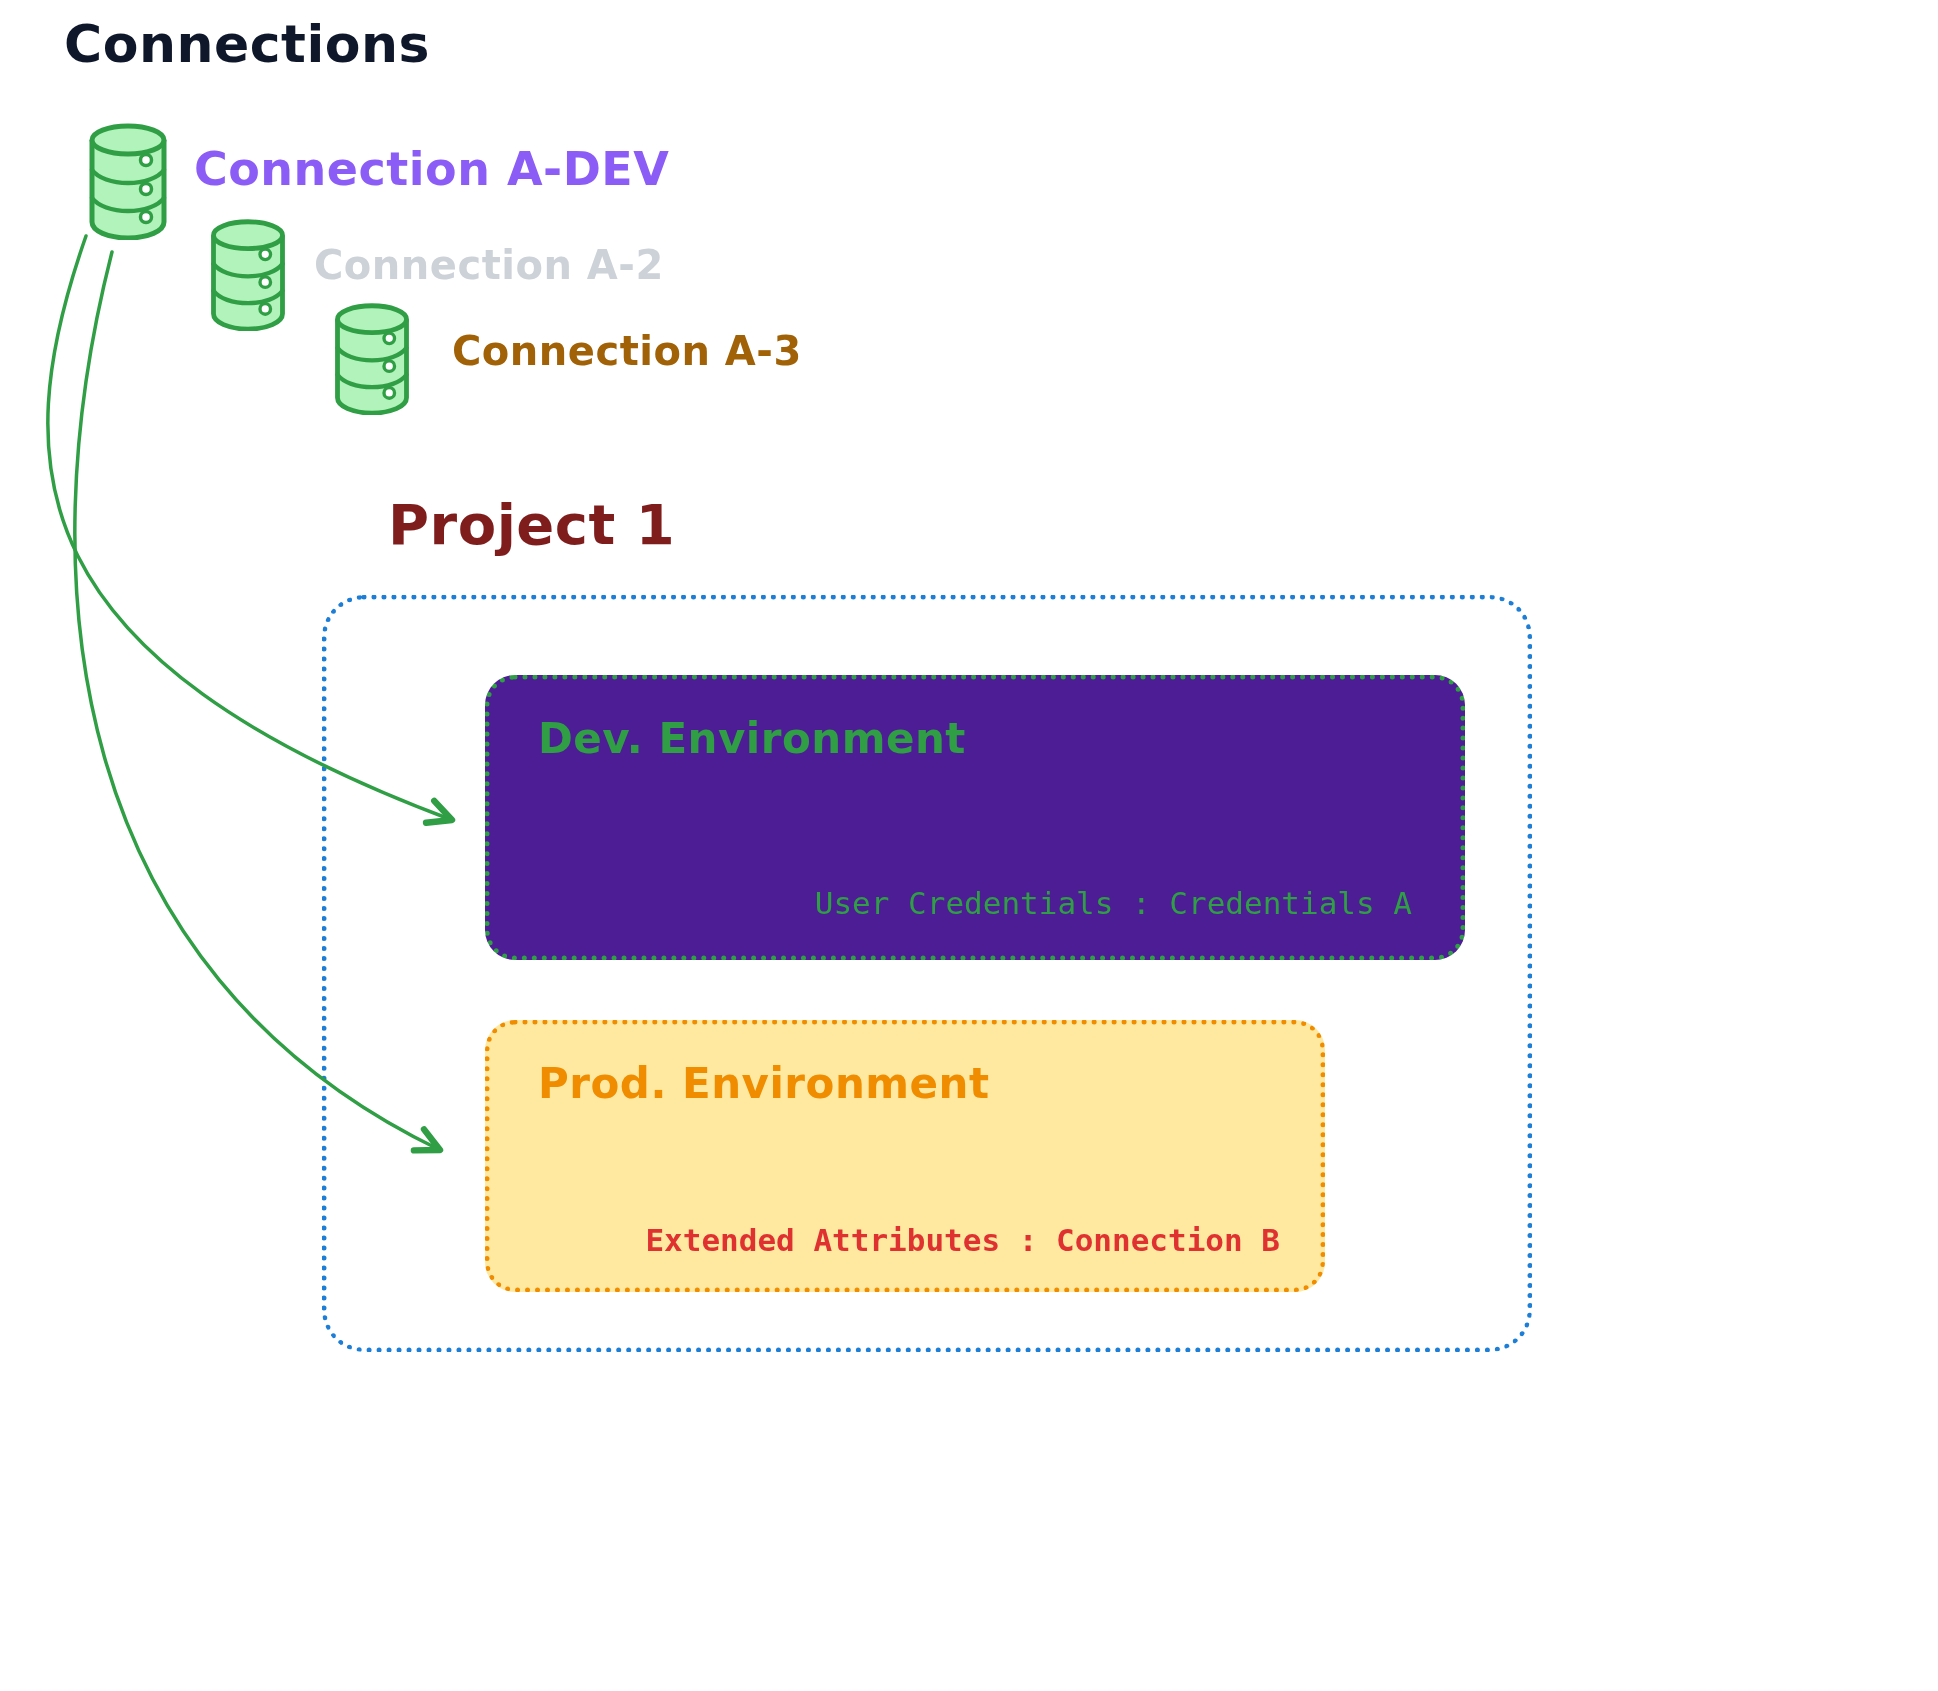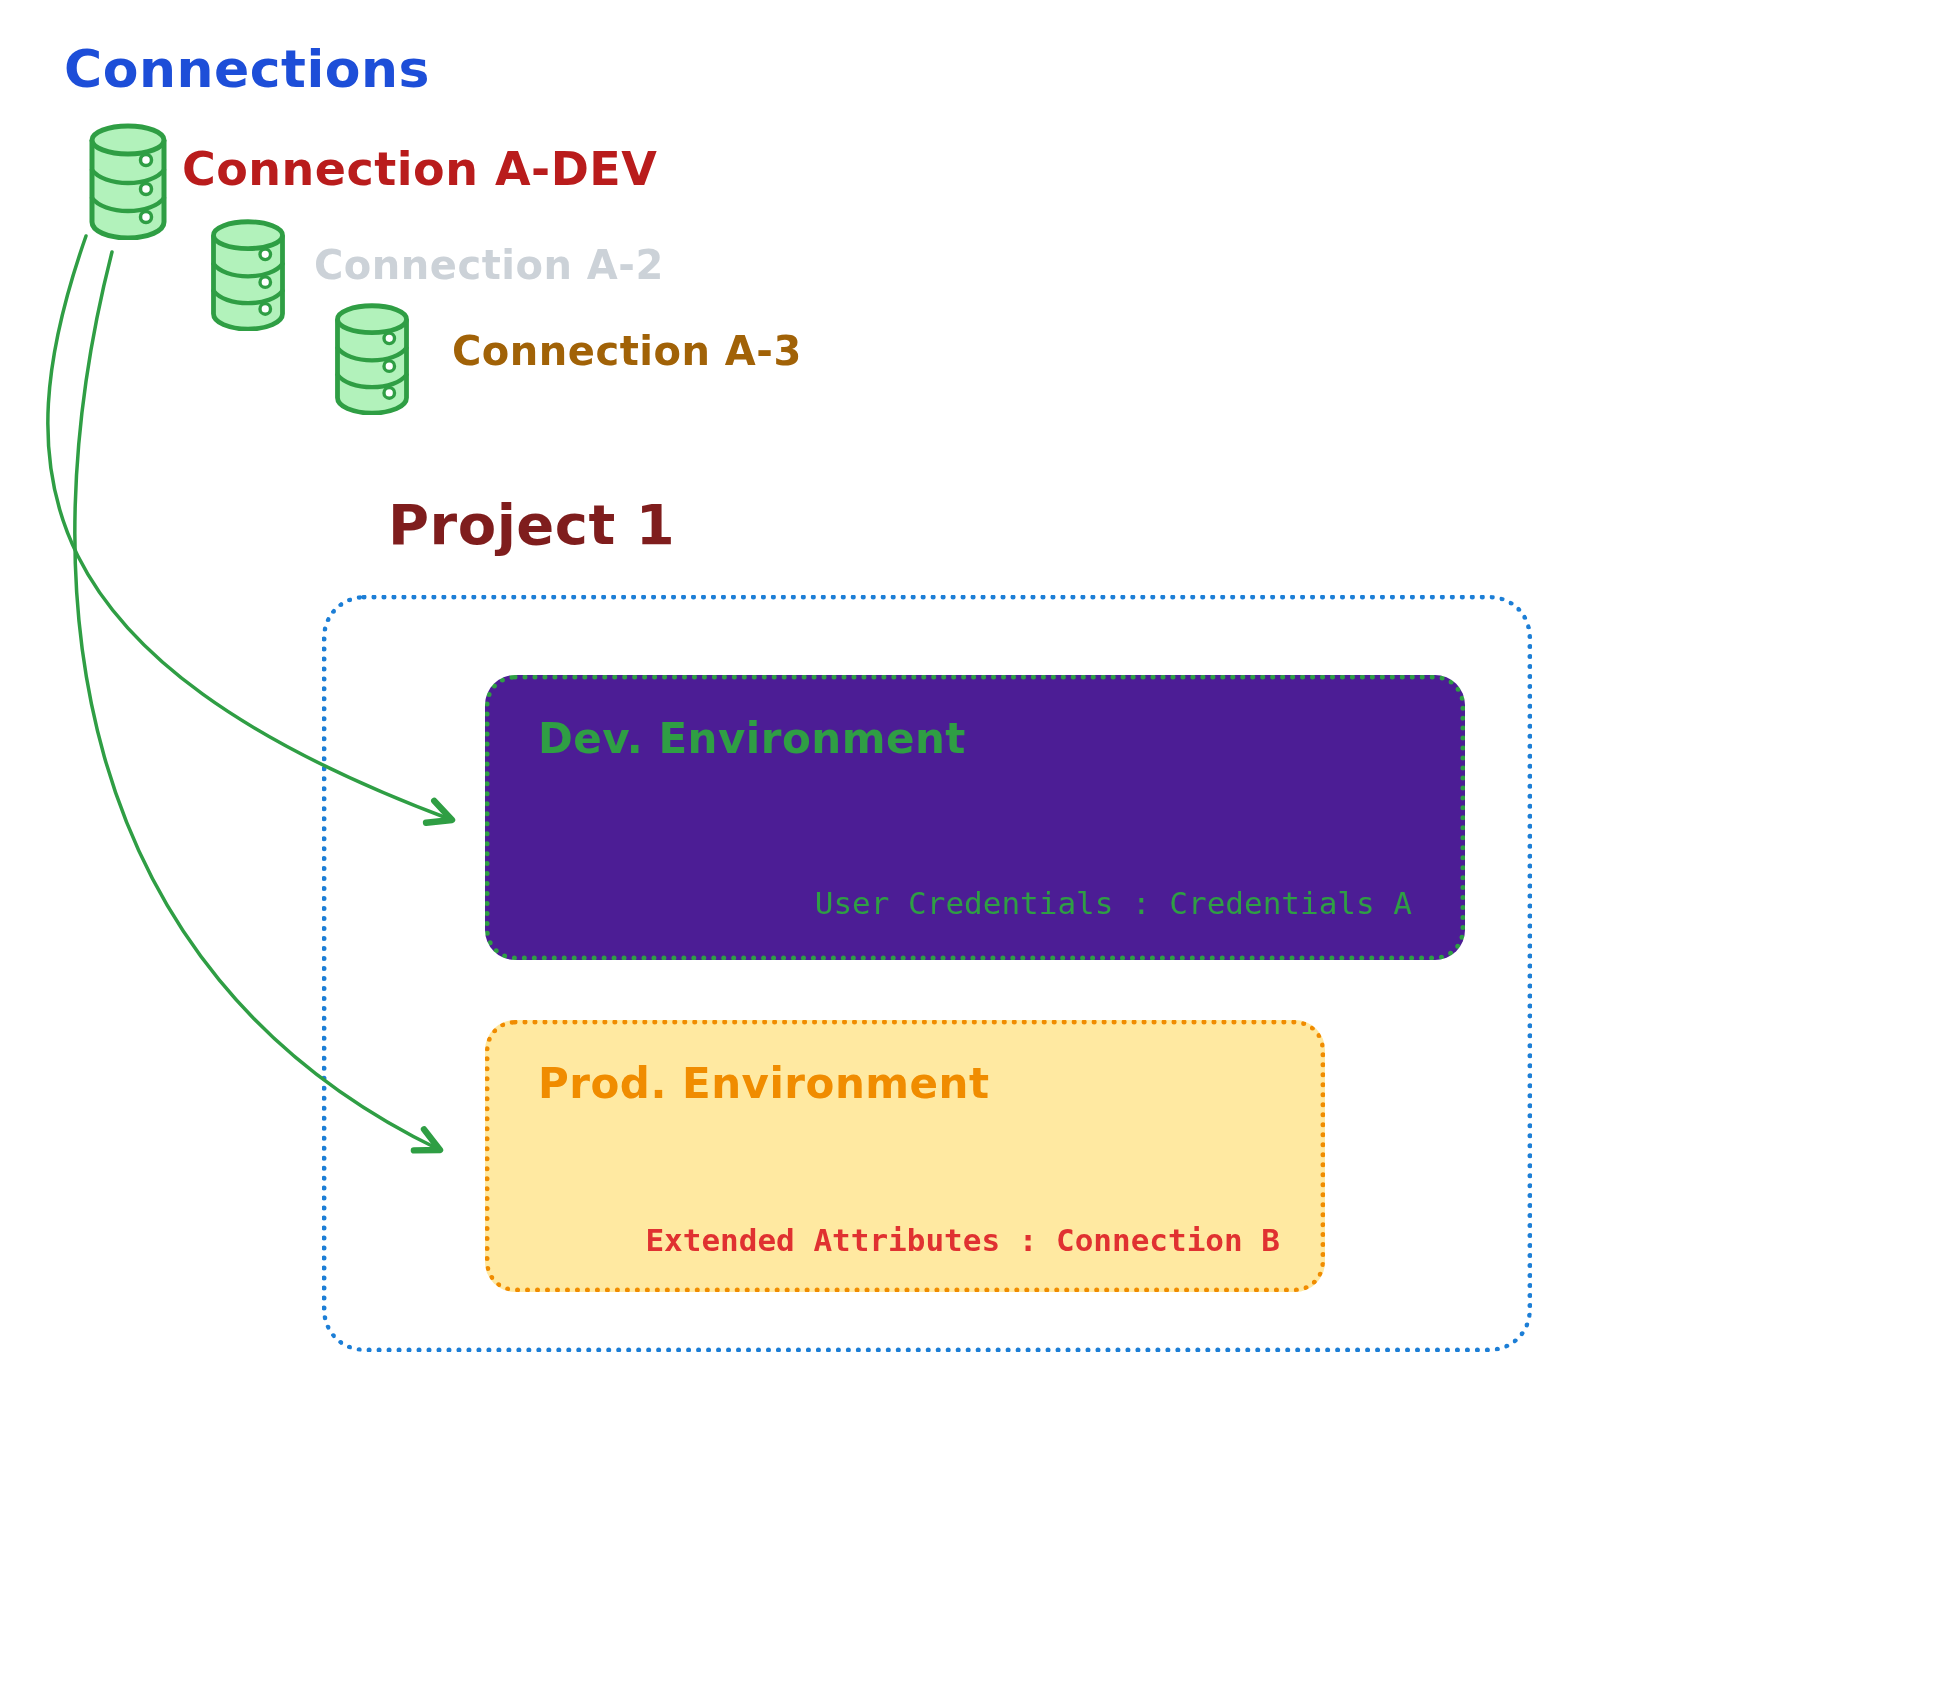--- a/index.html
+++ b/index.html
@@ -10,34 +10,34 @@
     position: relative;
     overflow: hidden;
     font-family: "DejaVu Sans", sans-serif;
     color: #1e1e1e;
   }
   .abs { position: absolute; }
   .hand { font-family: "DejaVu Sans", sans-serif; font-weight: 700; letter-spacing: 0.5px; }
   .mono { font-family: "DejaVu Sans Mono", monospace; }
 
   .diagram-title {
-    left: 64px; top: 39px;
+    left: 64px; top: 14px;
     font-size: 52px;
-    color: #1d4ed8;
+    color: #0f172a;
   }
 
   .db-icon { display: block; }
   .db-1 { left: 80px;  top: 120px; width: 96px;  height: 120px; }
   .db-2 { left: 202px; top: 216px; width: 92px;  height: 115px; }
   .db-3 { left: 326px; top: 300px; width: 92px;  height: 115px; }
 
   .lbl-adev {
-    left: 182px; top: 142px;
+    left: 194px; top: 142px;
     font-size: 46px;
-    color: #b91c1c;
+    color: #8b5cf6;
   }
   .lbl-a2 {
     left: 314px; top: 242px;
     font-size: 40px;
     color: #ccd2d8;
     text-align: center;
   }
   .lbl-a3 {
     left: 452px; top: 328px;
     font-size: 40px;

